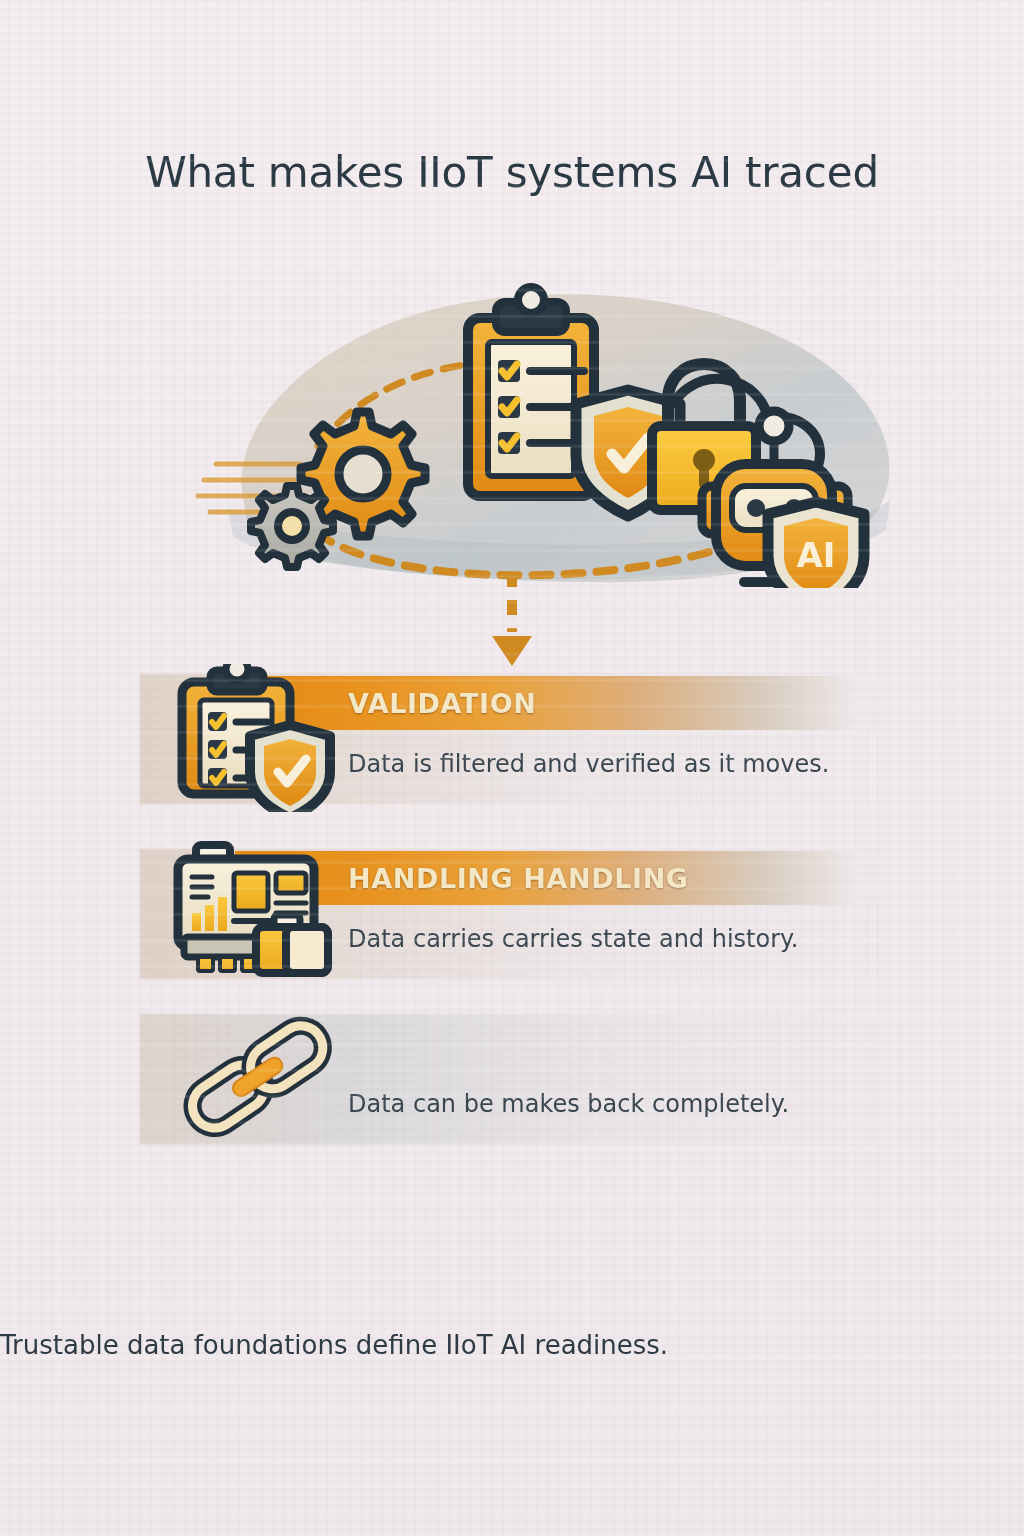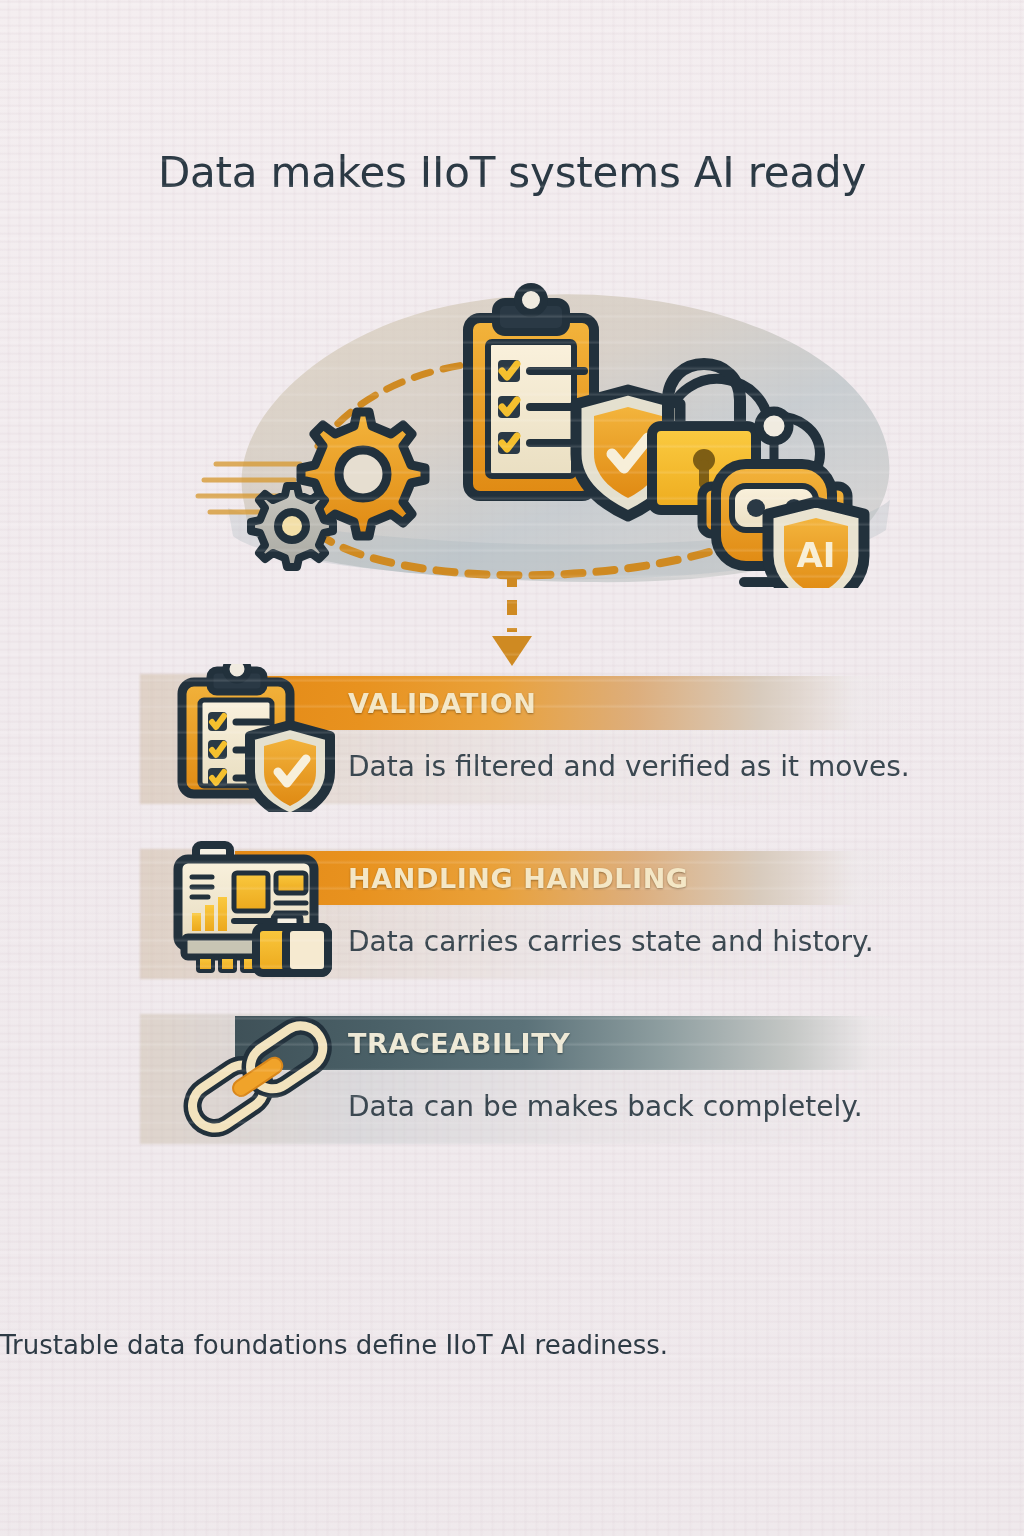--- a/index.html
+++ b/index.html
@@ -145,21 +145,21 @@
     color: #eee9d6;
     text-shadow: 0 1px 2px rgba(10,25,30,0.55);
   }
 
   
   .desc {
     position: absolute;
     left: 348px;
     top: 90px;
     font-family: "DejaVu Sans", sans-serif;
-    font-size: 28px;
+    font-size: 24px;
     font-weight: 400;
     color: #3a4750;
     white-space: nowrap;
   }
 
   
   .row-icon {
     position: absolute;
     left: 168px;
     top: 4px;
@@ -200,21 +200,21 @@
         rgba(255,255,255,0.28) 23px,
         rgba(255,255,255,0) 26px);
     opacity: 0.5;
   }
 </style>
 </head>
 <body>
 
 <div id="poster">
 
-  <div class="title">Data makes IIoT systems AI ready</div>
+  <div class="title">What makes IIoT systems AI traced</div>
 
   <div class="hero">
     <svg width="1024" height="320" viewBox="0 0 1024 320" xmlns="http://www.w3.org/2000/svg">
       <defs>
         <linearGradient id="blobG" x1="0" y1="0" x2="1" y2="1">
           <stop offset="0%" stop-color="#d9cdb9"></stop>
           <stop offset="38%" stop-color="#cfc7bb"></stop>
           <stop offset="62%" stop-color="#b9c2c6"></stop>
           <stop offset="100%" stop-color="#d2cfcb"></stop>
         </linearGradient>
@@ -455,24 +455,20 @@
 
           <rect x="106" y="76" width="26" height="16" rx="4" fill="#f6f1e4" stroke="#22313c" stroke-width="7"></rect>
           <rect x="88" y="88" width="72" height="46" rx="7" fill="url(#yG2)" stroke="#22313c" stroke-width="8"></rect>
           <rect x="118" y="88" width="42" height="46" rx="7" fill="#f6ead0" stroke="#22313c" stroke-width="8"></rect>
         </svg>
       </div>
     </div>
 
     <div class="row row-3">
       <div class="row-wash"></div>
-      <div class="banner">
-        <div class="banner-bg"></div>
-        <div class="banner-label">TRACEABILITY</div>
-      </div>
       <div class="desc">Data can be makes back completely.</div>
       <div class="row-icon">
         <svg width="176" height="148" viewBox="0 0 176 148" xmlns="http://www.w3.org/2000/svg">
           <g transform="rotate(-34 88 74)">
 
             <rect x="16" y="52" width="78" height="44" rx="22" fill="none" stroke="#22313c" stroke-width="18"></rect>
             <rect x="16" y="52" width="78" height="44" rx="22" fill="none" stroke="#f2e3be" stroke-width="9"></rect>
 
             <rect x="86" y="52" width="78" height="44" rx="22" fill="none" stroke="#22313c" stroke-width="18"></rect>
             <rect x="86" y="52" width="78" height="44" rx="22" fill="none" stroke="#f2e3be" stroke-width="9"></rect>

